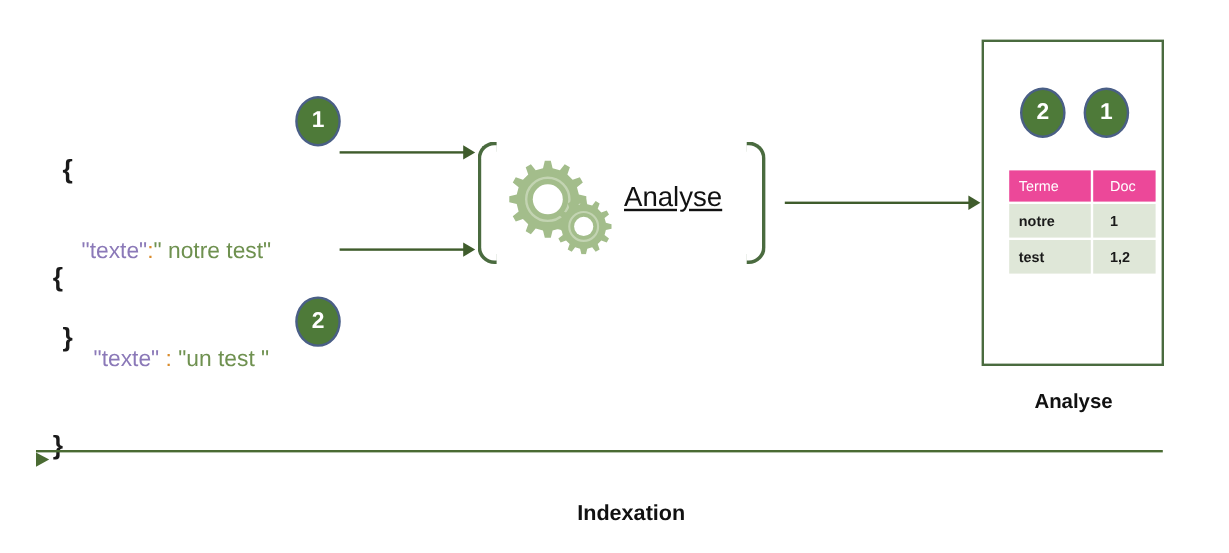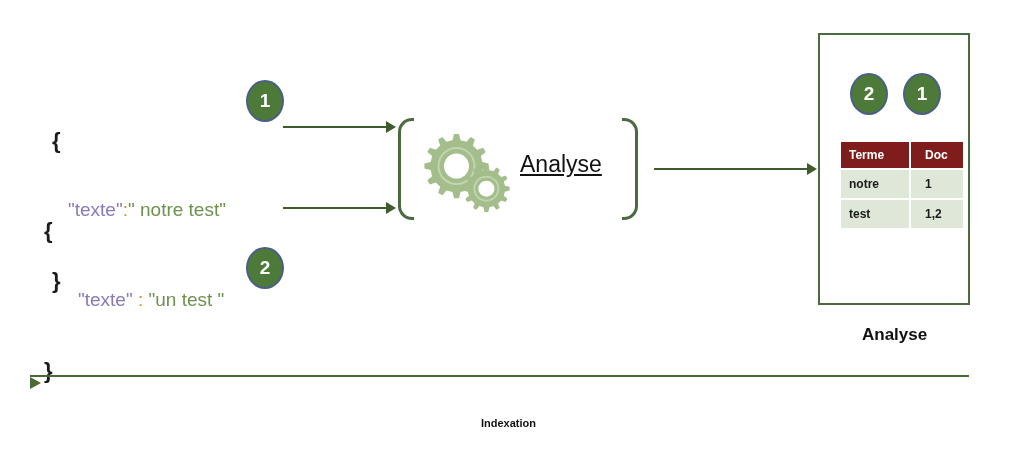--- a/index.html
+++ b/index.html
@@ -173,23 +173,23 @@
   #terms-table {
     position: absolute;
     left: 839px;
     top: 140px;
     border-collapse: separate;
     border-spacing: 2px;
     font-family: "Liberation Sans", sans-serif;
     font-size: 12px;
   }
   #terms-table th {
-    background: #7f1d1d;
+    background: #ec4899;
     color: #ffffff;
-    font-weight: bold;
+    font-weight: normal;
     text-align: left;
     padding: 6px 8px;
     font-size: 12px;
   }
   #terms-table td {
     background: #dfe7d8;
     color: #1a1a1a;
     font-weight: bold;
     text-align: left;
     padding: 7px 8px;
@@ -208,21 +208,21 @@
   }
   #segment-caption {
     left: 862px;
     top: 325px;
     font-size: 17px;
     font-weight: bold;
   }
   #indexation-caption {
     left: 481px;
     top: 417px;
-    font-size: 11px;
+    font-size: 18px;
     font-weight: bold;
     text-align: center;
   }
 </style>
 </head>
 <body>
 
 <div id="stage">
 
   <div class="json-doc" id="json-doc-1">

